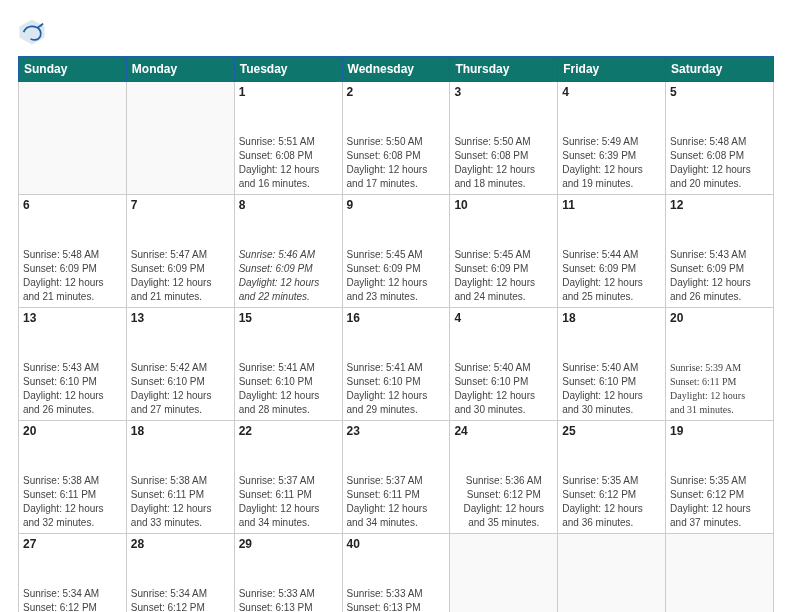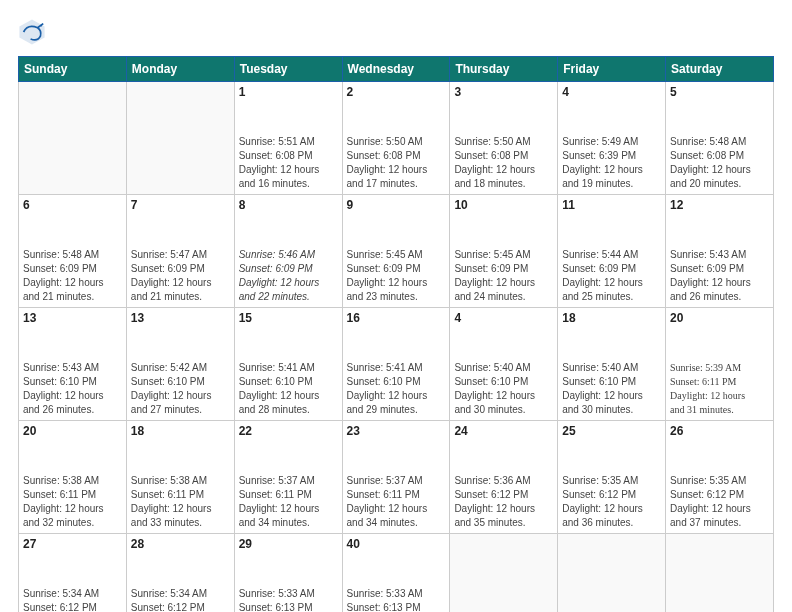--- a/index.html
+++ b/index.html
@@ -304,34 +304,34 @@
           </td>
           <td>
             <span class="day-num">23</span>
             <div class="day-info" style="white-space: pre-line;">Sunrise: 5:37 AM
 Sunset: 6:11 PM
 Daylight: 12 hours
 and 34 minutes.</div>
           </td>
           <td>
             <span class="day-num">24</span>
-            <div class="day-info" style="white-space: pre-line;">Sunrise: 5:36 AM
+            <div class="day-info" style="white-space: pre-line; text-align: center;">Sunrise: 5:36 AM
 Sunset: 6:12 PM
 Daylight: 12 hours
 and 35 minutes.</div>
           </td>
           <td>
             <span class="day-num">25</span>
             <div class="day-info" style="white-space: pre-line;">Sunrise: 5:35 AM
 Sunset: 6:12 PM
 Daylight: 12 hours
 and 36 minutes.</div>
           </td>
           <td>
-            <span class="day-num">26</span>
+            <span class="day-num">19</span>
             <div class="day-info" style="white-space: pre-line;">Sunrise: 5:35 AM
 Sunset: 6:12 PM
 Daylight: 12 hours
 and 37 minutes.</div>
           </td>
         </tr>
         <tr class="week-row">
           <td>
             <span class="day-num">27</span>
             <div class="day-info" style="white-space: pre-line;">Sunrise: 5:34 AM

